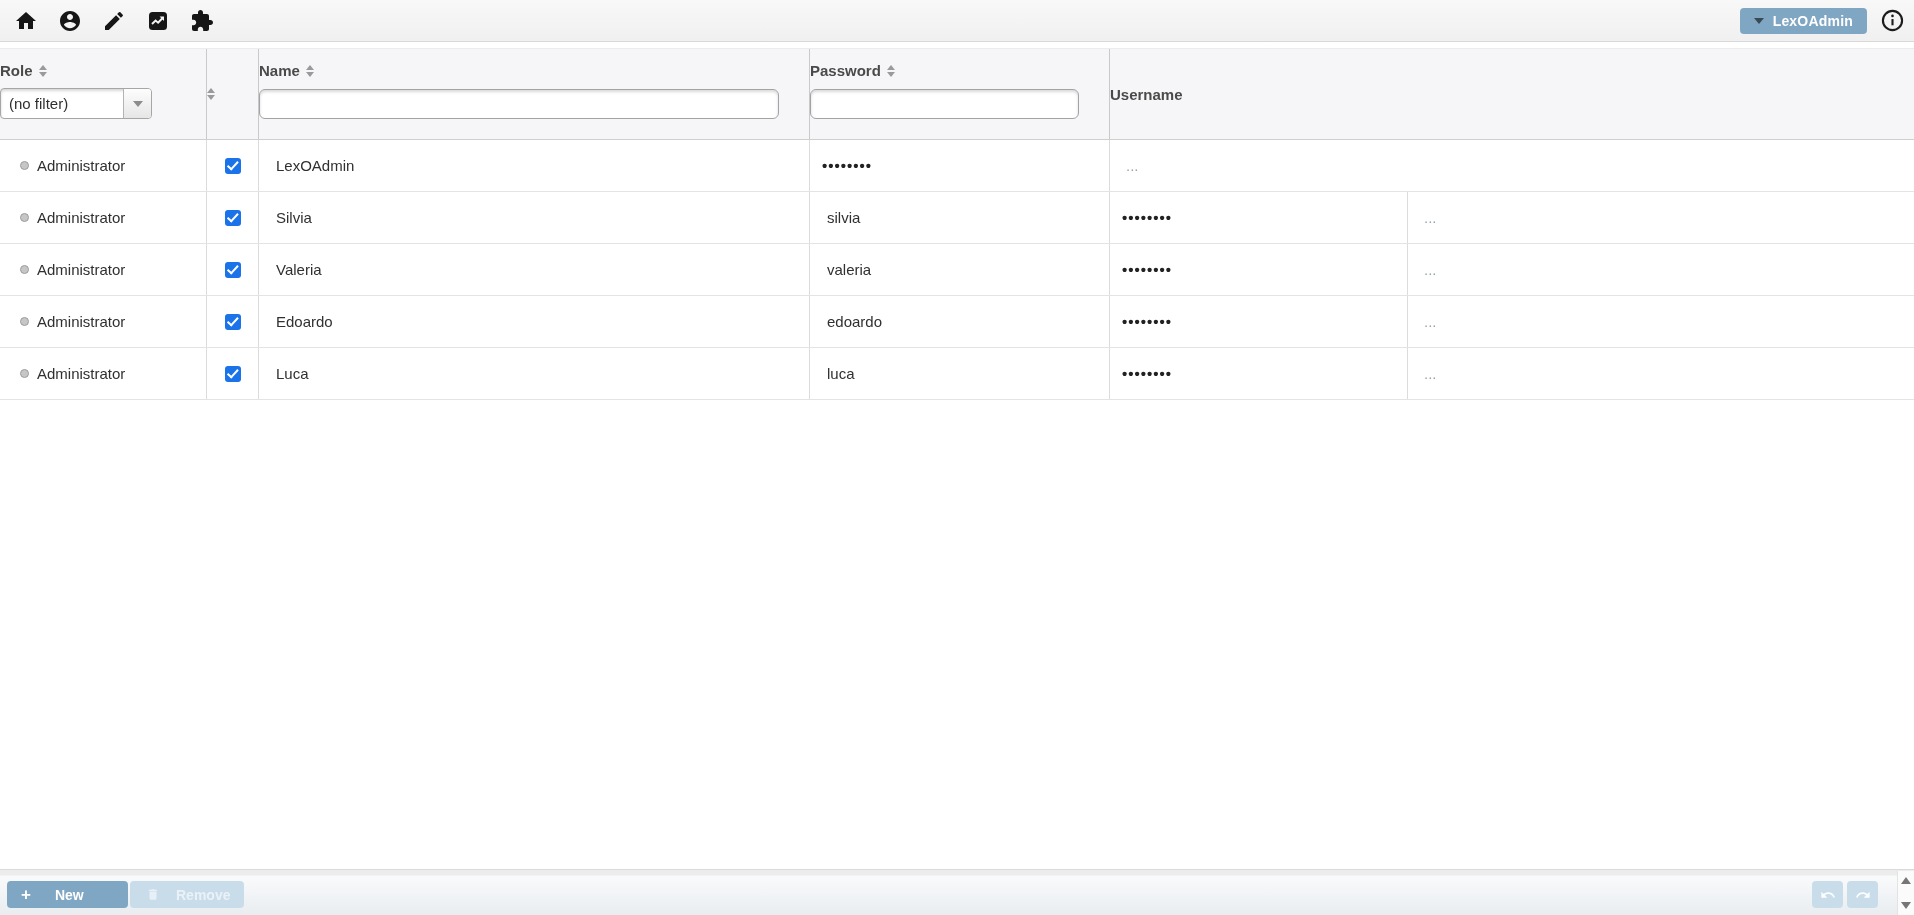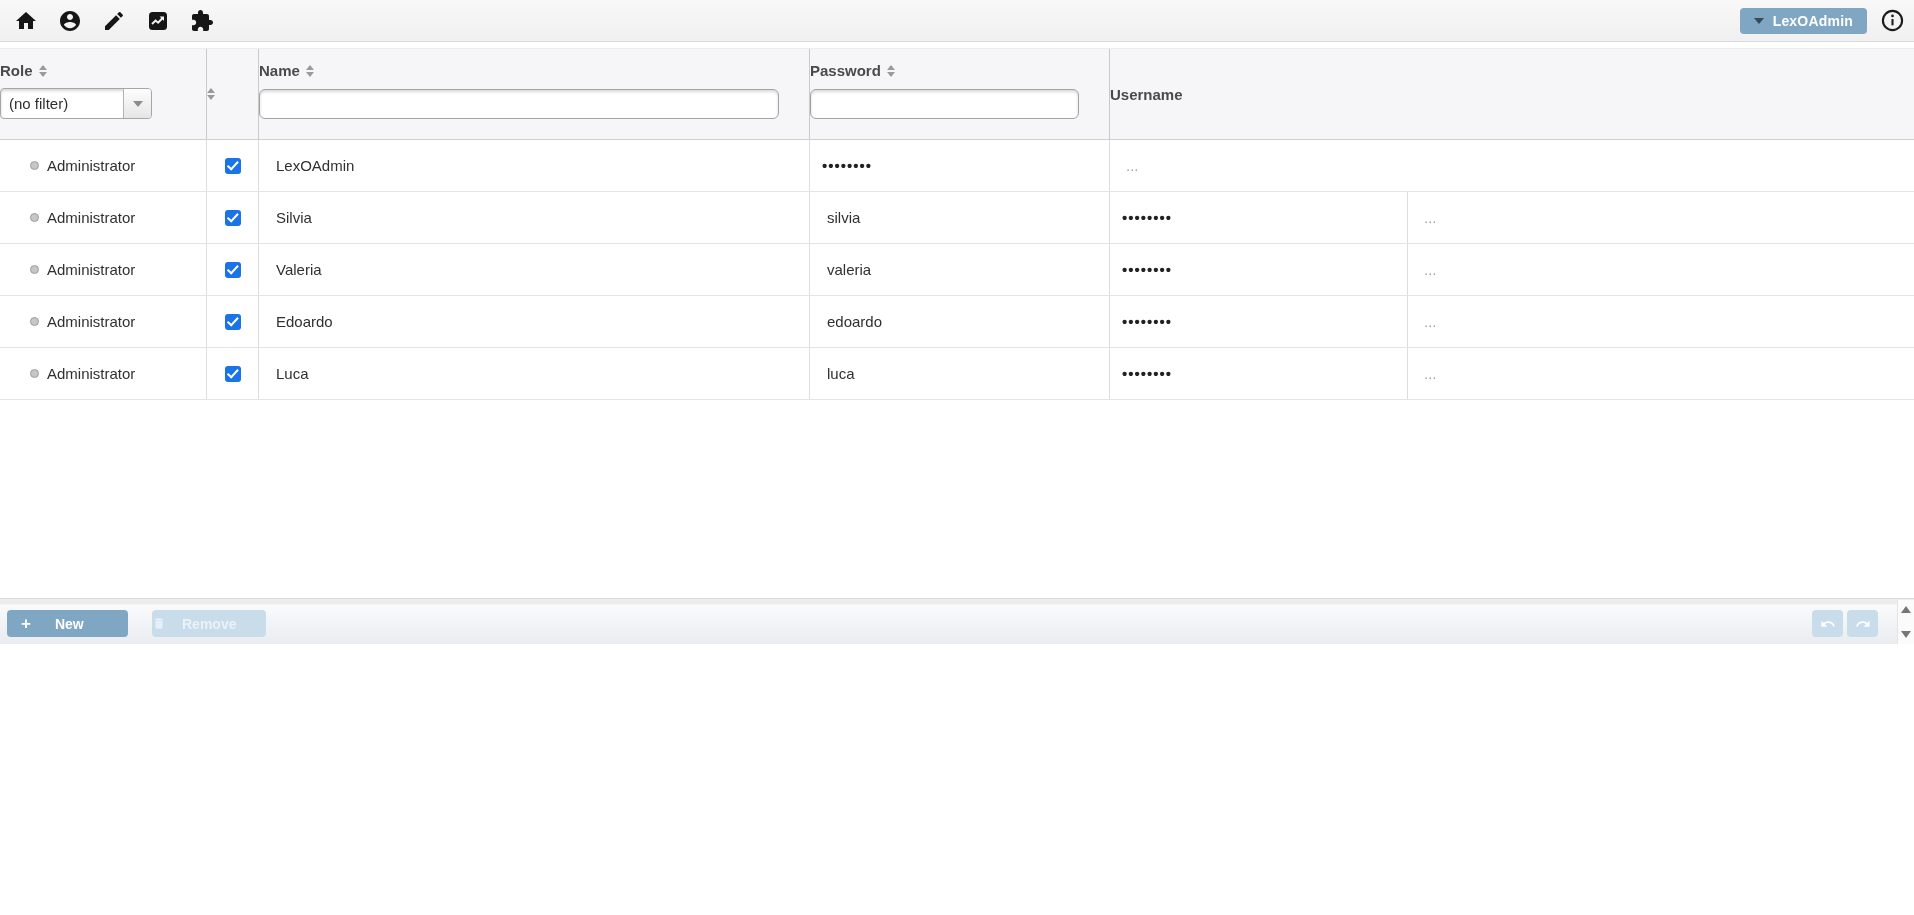--- a/index.html
+++ b/index.html
@@ -1,17 +1,17 @@
 <!DOCTYPE html>
 <html><head>
 <meta charset="utf-8">
 <style>
   html,body{margin:0;padding:0;background:#fff;width:1914px;height:915px;overflow:hidden;
     font-family:"Liberation Sans","DejaVu Sans",sans-serif;}
-  .app{position:relative;width:1914px;height:644px;background:#fff;}
+  .app{position:relative;width:1914px;height:915px;background:#fff;}
 
   
   .topbar{height:42px;background:linear-gradient(#f8f8f8,#f0f0f0);border-bottom:1px solid #d9d9d9;
     display:flex;align-items:center;padding:0 10px 0 12px;box-sizing:border-box;}
   .nav-icons{display:flex;align-items:center;gap:16px;}
   .icon-btn{background:none;border:none;padding:2px;margin:0;cursor:pointer;display:flex;align-items:center;color:#161616;}
   .icon-btn svg{display:block;}
   .topbar-right{margin-left:auto;display:flex;align-items:center;gap:14px;}
   .user-menu{display:flex;align-items:center;gap:9px;background:#7fa6c2;border:none;border-radius:4px;
     height:26px;padding:0 14px;cursor:pointer;}
@@ -44,42 +44,42 @@
   .selectbox-text{flex:1;display:flex;align-items:center;padding-left:8px;font-size:15px;color:#2f2f2f;}
   .selectbox-btn{width:27px;display:flex;align-items:center;justify-content:center;
     background:linear-gradient(#fdfdfd,#e6e6e6);border-left:1px solid #b3b3b3;}
   .selectbox-btn .tri{width:0;height:0;border-left:5px solid transparent;border-right:5px solid transparent;
     border-top:6px solid #8b8b8b;}
 
   .row{height:51px;border-bottom:1px solid #e4e4e4;background:#fff;}
   .cell{border-right:1px solid #dcdcdc;display:flex;align-items:center;box-sizing:border-box;
     font-size:15px;color:#303030;overflow:hidden;white-space:nowrap;}
   .cell:last-child{border-right:none;}
-  .role-cell{padding-left:30px;gap:8px;}
+  .role-cell{padding-left:20px;gap:8px;}
   .role-dot{width:9px;height:9px;border-radius:50%;background:#c6c6c6;border:1px solid #9d9d9d;
     box-sizing:border-box;flex:none;}
   .check-cell{justify-content:center;}
   .checkbox{width:16px;height:16px;border-radius:3px;background:#1a73e8;position:relative;
     display:inline-block;cursor:pointer;}
   .checkbox.checked::after{content:"";position:absolute;left:5px;top:1.5px;width:4px;height:8.5px;
     border:solid #fff;border-width:0 2px 2px 0;transform:rotate(43deg);}
   .name-cell,.username-cell{padding-left:17px;}
   .password-cell{padding-left:12px;font-weight:bold;letter-spacing:1px;color:#222;}
   .email-cell{padding-left:16px;color:#9aa4ac;}
 
   
   .bottombar{position:absolute;left:0;right:0;bottom:0;height:46px;box-sizing:border-box;
     border-top:1px solid #dadada;
     background:linear-gradient(#ececec 0,#ececec 5px,#f9fafc 6px,#e9edf0 100%);
     display:flex;align-items:center;padding:4px 8px 0 7px;}
   .bar-btn{height:27px;border:none;border-radius:4px;display:flex;align-items:center;
     font-size:14px;font-weight:bold;cursor:pointer;box-sizing:border-box;}
   .btn-new{width:121px;background:#7fa6c2;color:#fff;padding:0 14px;gap:24px;}
   .btn-new .plus{font-size:17px;font-weight:bold;line-height:1;}
-  .btn-remove{width:114px;margin-left:24px;background:#c9dcea;color:#eaf2f8;padding:0 0;gap:16px;
+  .btn-remove{width:114px;margin-left:2px;background:#c9dcea;color:#eaf2f8;padding:0 16px;gap:16px;
     cursor:default;}
   .btn-remove svg{flex:none;}
   .right-btns{margin-left:auto;margin-right:28px;display:flex;gap:4px;}
   .mini-btn{width:31px;height:27px;border:none;border-radius:4px;background:#c9dcea;
     display:flex;align-items:center;justify-content:center;cursor:default;}
 
   
   .scroll-widget{position:absolute;right:0;bottom:0;width:17px;height:44px;background:#fbfbfb;
     border-left:1px solid #e3e3e3;display:flex;flex-direction:column;justify-content:space-between;
     align-items:center;padding:6px 0;box-sizing:border-box;}

